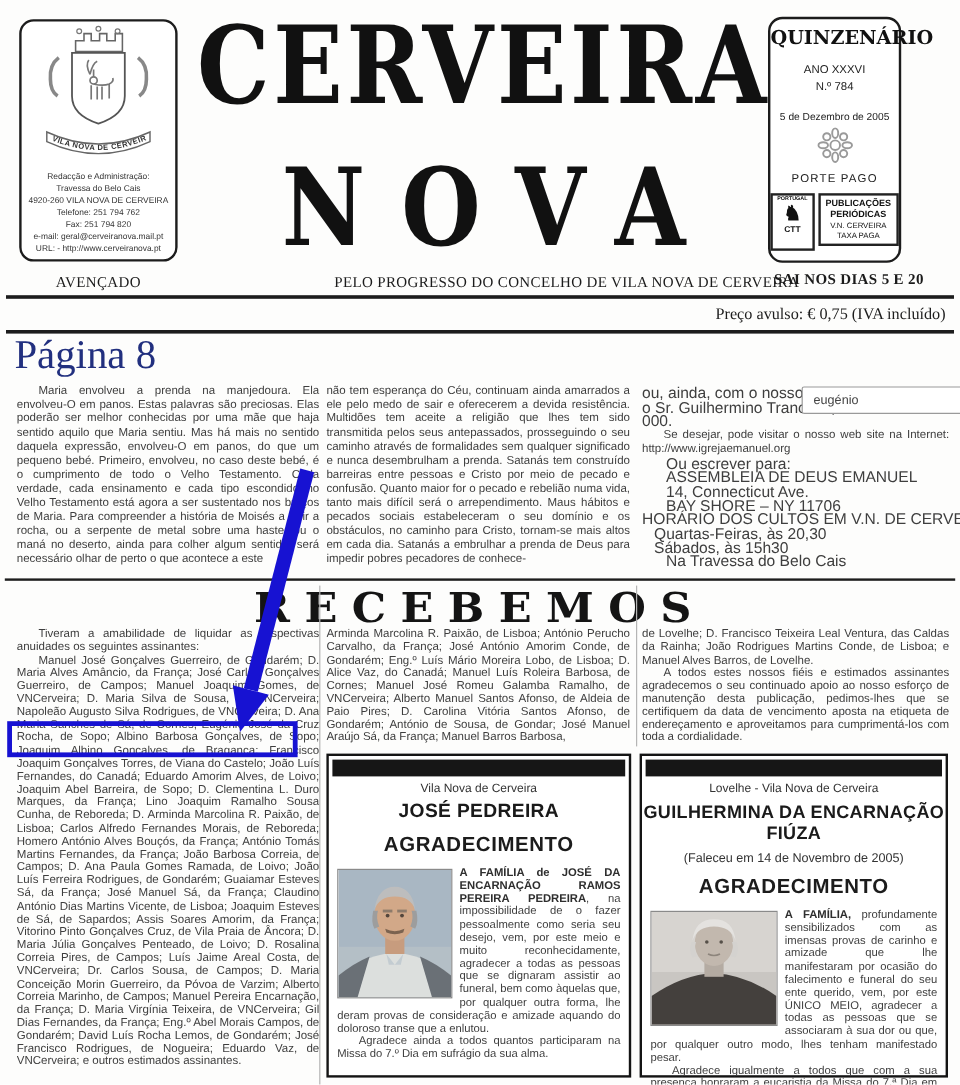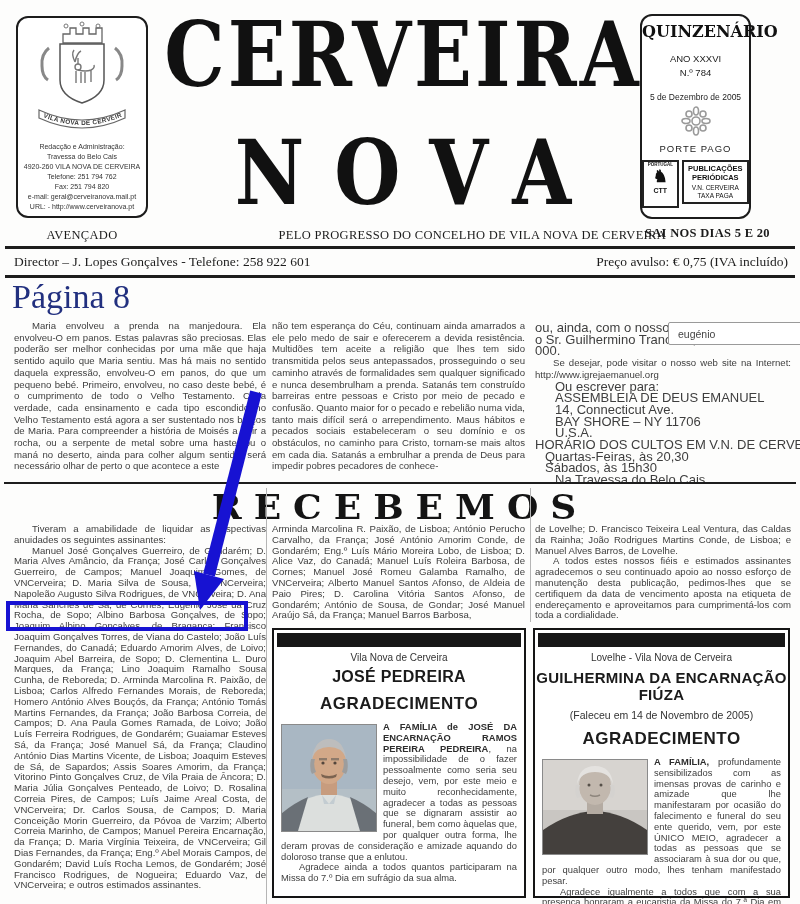--- a/index.html
+++ b/index.html
@@ -129,21 +129,20 @@
         <div class="pub-s">TAXA PAGA</div>
       </div>
     </div>
   </div>
 
   <div class="abs cap" style="left:16px;top:228px;width:132px;text-align:center;">AVENÇADO</div>
   <div class="abs cap" style="left:160px;top:228px;width:506px;text-align:right;">PELO PROGRESSO DO CONCELHO DE VILA NOVA DE CERVEIRA</div>
   <div class="abs cap" style="left:645px;top:226px;width:150px;text-align:left;font-weight:bold;">SAI NOS DIAS 5 E 20</div>
 
   <div class="abs rule" style="left:5px;top:246px;width:790px;height:3px;"></div>
-  <div class="abs dirline" style="left:14px;top:254px;">Director – J. Lopes Gonçalves   -   Telefone: 258 922 601</div>
   <div class="abs dirline" style="right:12px;top:254px;">Preço avulso: € 0,75 (IVA incluído)</div>
   <div class="abs rule" style="left:5px;top:275px;width:790px;height:2.5px;"></div>
 
   <div class="abs pagelabel">Página 8</div>
 
   <div class="abs news" style="left:14px;top:320px;width:252px;">
     <p class="ind">Maria envolveu a prenda na manjedoura. Ela envolveu-O em panos. Estas palavras são preciosas. Elas poderão ser melhor conhecidas por uma mãe que haja sentido aquilo que Maria sentiu. Mas há mais no sentido daquela expressão, envolveu-O em panos, do que um pequeno bebé. Primeiro, envolveu, no caso deste bebé, é o cumprimento de todo o Velho Testamento. Cada verdade, cada ensinamento e cada tipo escondido no Velho Testamento está agora a ser sustentado nos braços de Maria. Para compreender a história de Moisés a ferir a rocha, ou a serpente de metal sobre uma haste, ou o maná no deserto, ainda para colher algum sentido, será necessário olhar de perto o que acontece a este</p>
   </div>
   <div class="abs news" style="left:272px;top:320px;width:253px;">
     <p>não tem esperança do Céu, continuam ainda amarrados a ele pelo medo de sair e oferecerem a devida resistência. Multidões tem aceite a religião que lhes tem sido transmitida pelos seus antepassados, prosseguindo o seu caminho através de formalidades sem qualquer significado e nunca desembrulham a prenda. Satanás tem construído barreiras entre pessoas e Cristo por meio de pecado e confusão. Quanto maior for o pecado e rebelião numa vida, tanto mais difícil será o arrependimento. Maus hábitos e pecados sociais estabeleceram o seu domínio e os obstáculos, no caminho para Cristo, tornam-se mais altos em cada dia. Satanás a embrulhar a prenda de Deus para impedir pobres pecadores de conhece-</p>
@@ -152,21 +151,20 @@
     <div class="c3line">ou, ainda, com o nosso repre</div>
     <div class="c3line">o Sr. Guilhermino Trancoso,</div>
     <div class="c3line">000.</div>
     <div class="news" style="width:256px;">
         <p class="ind">Se desejar, pode visitar o nosso web site na Internet: http://www.igrejaemanuel.org</p>
       </div>
     <div class="c3line i1">Ou escrever para:</div>
     <div class="c3line i1">ASSEMBLEIA DE DEUS EMANUEL</div>
     <div class="c3line i1">14, Connecticut Ave.</div>
     <div class="c3line i1">BAY SHORE – NY 11706</div>
-    <div class="c3line i1">U.S.A.</div>
     <div class="c3line">HORÁRIO DOS CULTOS EM V.N. DE CERVEIRA</div>
     <div class="c3line i2">Quartas-Feiras, às 20,30</div>
     <div class="c3line i2">Sábados, às 15h30</div>
     <div class="c3line i1">Na Travessa do Belo Cais</div>
   </div>
 
   <div class="abs rule" style="left:4px;top:482px;width:792px;height:2px;"></div>
   <div class="abs recebemos">RECEBEMOS</div>
 
   <div class="abs vdiv" style="left:266px;top:488px;height:416px;"></div>

